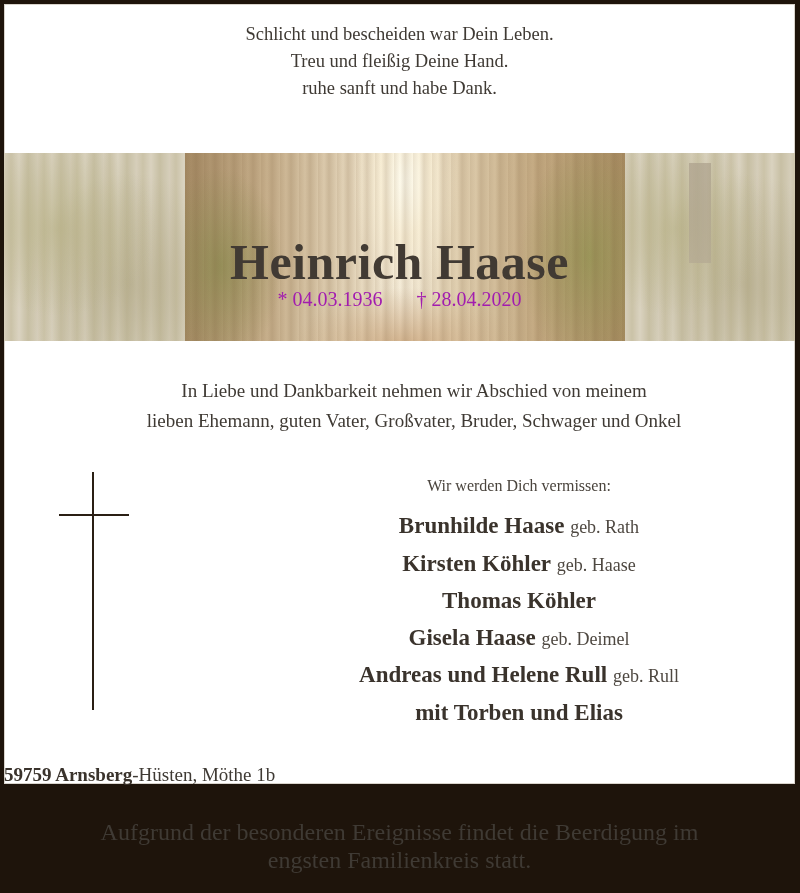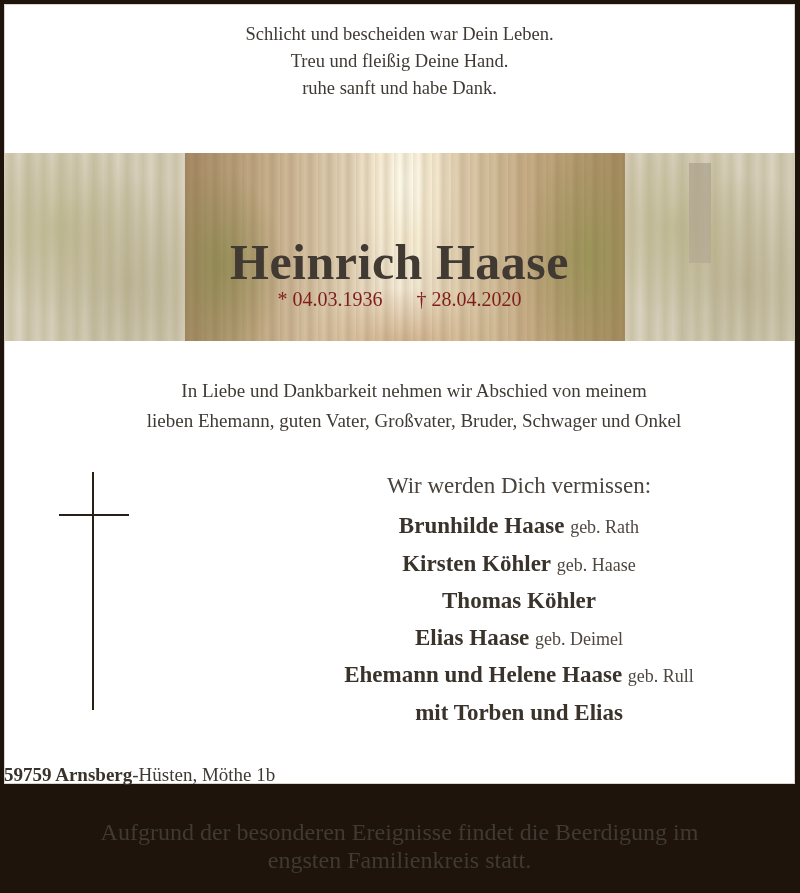--- a/index.html
+++ b/index.html
@@ -54,40 +54,40 @@
     content: ""; position: absolute; inset: 0;
     background: repeating-linear-gradient(90deg, rgba(120,90,55,0.12) 0px, rgba(120,90,55,0) 6px, rgba(120,90,55,0.18) 11px, rgba(120,90,55,0) 19px);
   }
   .deceased-name {
     position: absolute; left: 0; right: 0; top: 198px;
     text-align: center; font-size: 50px; font-weight: bold; color: #413a33;
     letter-spacing: 0.5px; line-height: 56px; z-index: 2; margin-top: 32px;
   }
   .dates {
     position: absolute; left: 0; right: 0; top: 284px;
-    text-align: center; font-size: 20px; color: #7f1d1d; z-index: 2;
+    text-align: center; font-size: 20px; color: #a21caf; z-index: 2;
     white-space: nowrap;
   }
   .dates .gap { display: inline-block; width: 34px; }
   .intro {
     position: absolute; left: 0; right: 0; top: 372px;
     text-align: center; font-size: 19px; line-height: 30px; color: #3f3a34;
   }
   .intro div { white-space: nowrap; margin-left: 29px; }
   .cross-v {
     position: absolute; left: 88px; top: 468px; width: 2px; height: 238px; background: #2a1f14;
   }
   .cross-h {
     position: absolute; left: 55px; top: 510px; width: 70px; height: 2px; background: #2a1f14;
   }
   .mourners {
     position: absolute; left: 255px; width: 520px; top: 468px;
     text-align: center; color: #3b342d;
   }
-  .mourners .lead { font-size: 23px; line-height: 28px; margin-bottom: 8px; color: #4a443d; }
+  .mourners .lead { font-size: 16px; line-height: 28px; margin-bottom: 8px; color: #4a443d; }
   .mourners .row { font-size: 23px; line-height: 36.5px; white-space: nowrap; }
   .mourners .row .nm { font-weight: bold; color: #3a332c; }
   .mourners .row .nee { font-size: 18px; color: #4e4841; }
   .address {
     position: absolute; left: 0; right: 0; top: 760px;
     text-align: left; font-size: 19px; color: #3f3a34; white-space: nowrap;
   }
   .address b { color: #3a332c; }
   .notice {
     position: absolute; left: 0; right: 0; top: 814px;
@@ -137,25 +137,25 @@
       <span class="nee">geb. Rath</span>
     </div>
     <div class="row">
       <span class="nm">Kirsten Köhler</span>
       <span class="nee">geb. Haase</span>
     </div>
     <div class="row">
       <span class="nm">Thomas Köhler</span>
     </div>
     <div class="row">
-      <span class="nm">Elias Haase</span>
+      <span class="nm">Gisela Haase</span>
       <span class="nee">geb. Deimel</span>
     </div>
     <div class="row">
-      <span class="nm">Ehemann und Helene Haase</span>
+      <span class="nm">Andreas und Helene Rull</span>
       <span class="nee">geb. Rull</span>
     </div>
     <div class="row">
       <span class="nm">mit Torben und Elias</span>
     </div>
   </div>
 
   <div class="address">
     <b>59759 Arnsberg</b><span>-Hüsten, Möthe 1b</span>
   </div>

